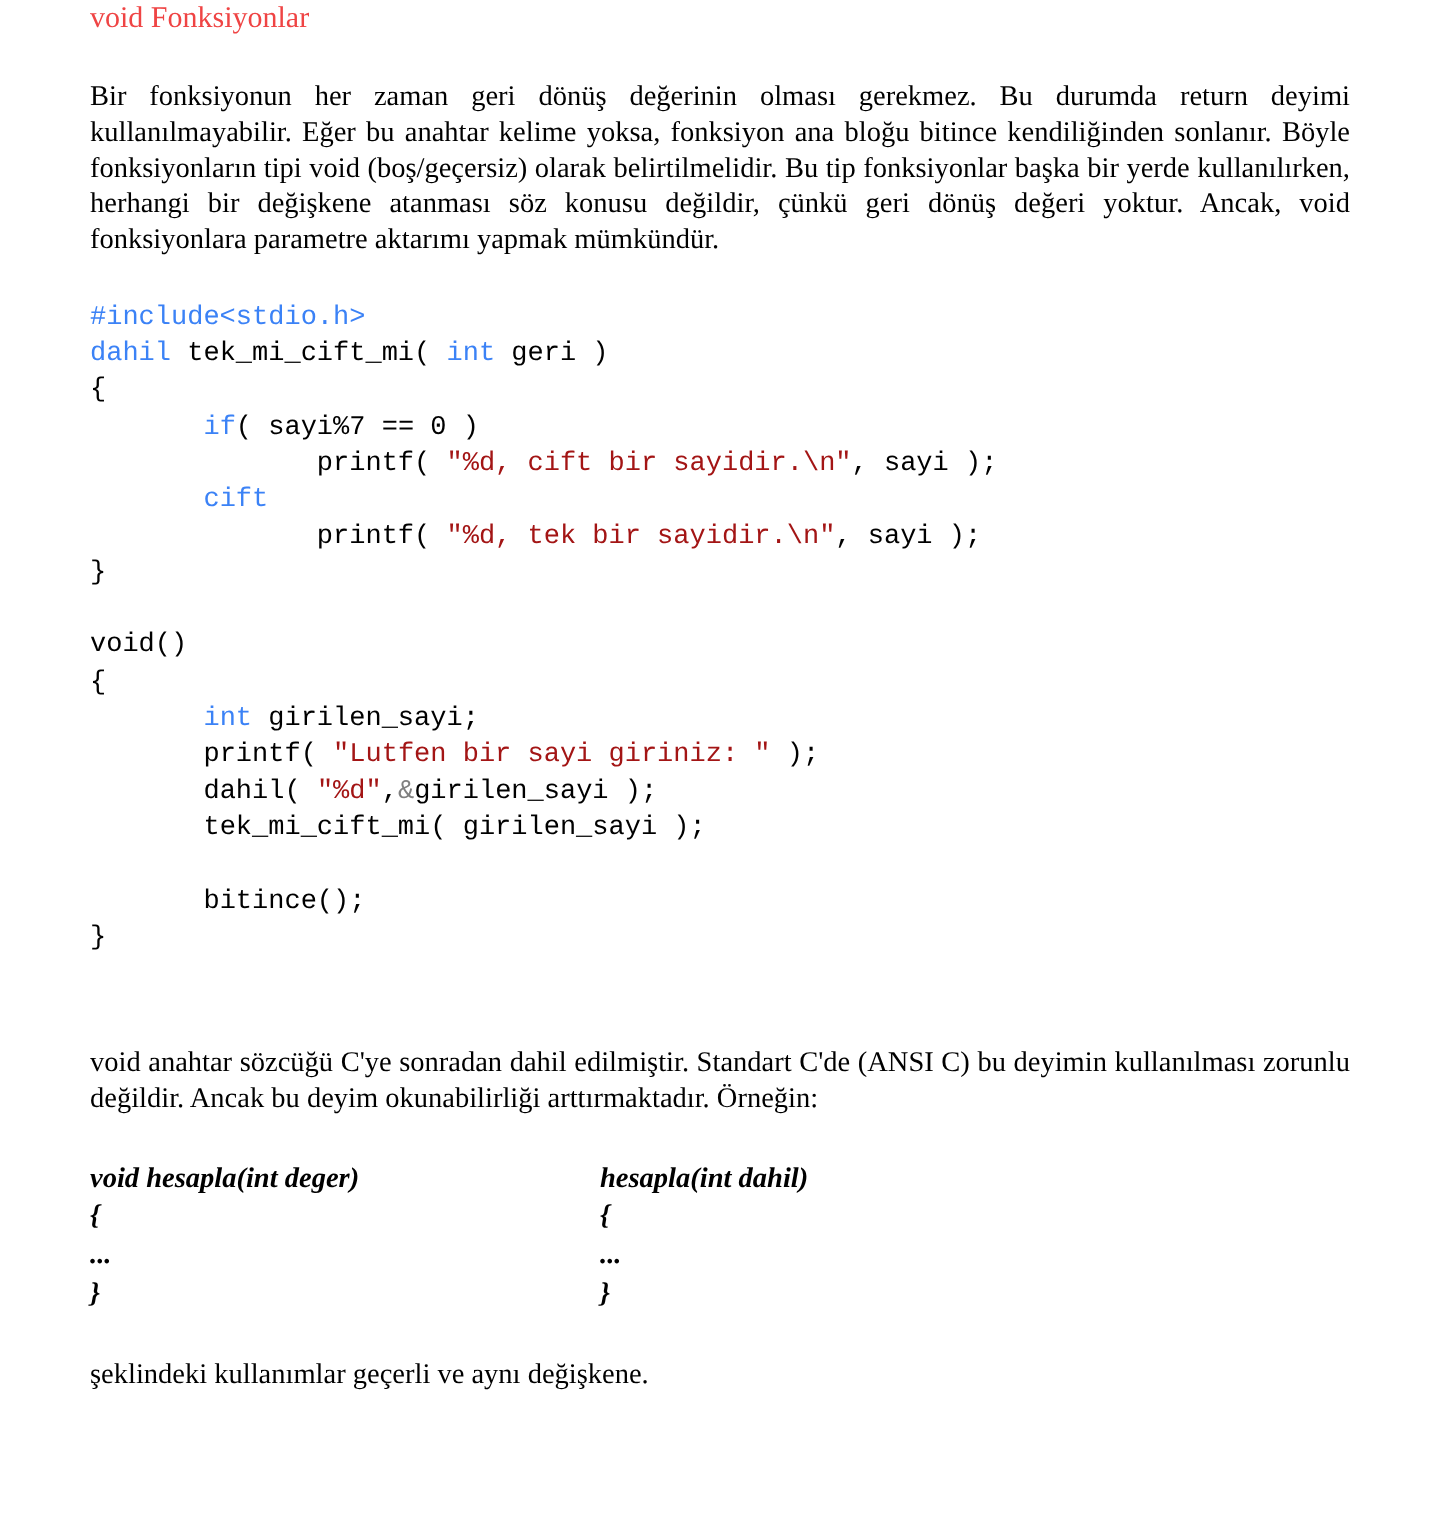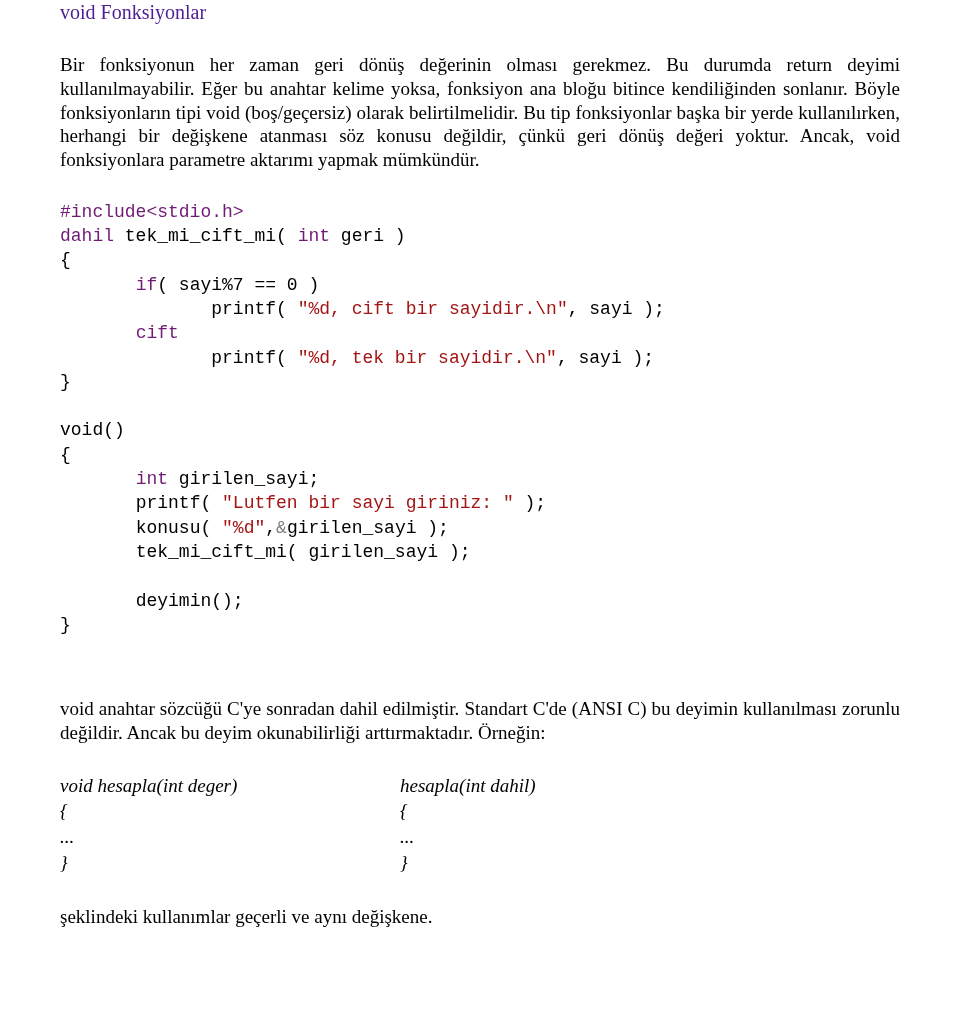--- a/index.html
+++ b/index.html
@@ -7,48 +7,48 @@
     margin: 0;
     padding: 0 60px 40px 60px;
     box-sizing: border-box;
     font-family: Georgia, "Times New Roman", serif;
     font-size: 19px;
     color: #000;
     background: #fff;
     line-height: 1.25;
   }
   .section-title {
-    color: #4c1d95;
+    color: #ef4444;
     font-size: 20px;
     margin: 0 0 28px 0;
     font-weight: normal;
   }
   p {
     margin: 0 0 28px 0;
     text-align: justify;
   }
   .code {
     font-family: Consolas, "Courier New", monospace;
     font-size: 18px;
     white-space: pre;
     line-height: 1.35;
     margin-bottom: 60px;
   }
-  .c-blue  { color: #701a75; }
+  .c-blue  { color: #3b82f6; }
   .c-red   { color: #a31515; }
   .c-gray  { color: #808080; }
 
   .compare-row {
     display: flex;
     margin-bottom: 30px;
   }
   .compare-col {
     font-family: Georgia, "Times New Roman", serif;
     font-style: italic;
-    font-weight: normal;
+    font-weight: bold;
     font-size: 19px;
     white-space: pre;
     line-height: 1.35;
   }
   .compare-col.left  { width: 340px; }
   .compare-col.right { flex: 1; }
 </style>
 </head>
 <body>
 
@@ -62,24 +62,24 @@
 <span>       </span><span class="c-blue">if</span><span>( sayi%7 == 0 )</span>
 <span>              </span><span>printf( </span><span class="c-red">"%d, cift bir sayidir.\n"</span><span>, sayi );</span>
 <span>       </span><span class="c-blue">cift</span>
 <span>              </span><span>printf( </span><span class="c-red">"%d, tek bir sayidir.\n"</span><span>, sayi );</span>
 <span>}</span>
 
 <span>void()</span>
 <span>{</span>
 <span>       </span><span class="c-blue">int</span><span> girilen_sayi;</span>
 <span>       </span><span>printf( </span><span class="c-red">"Lutfen bir sayi giriniz: "</span><span> );</span>
-<span>       </span><span>konusu( </span><span class="c-red">"%d"</span><span>,</span><span class="c-gray">&amp;</span><span>girilen_sayi );</span>
+<span>       </span><span>dahil( </span><span class="c-red">"%d"</span><span>,</span><span class="c-gray">&amp;</span><span>girilen_sayi );</span>
 <span>       </span><span>tek_mi_cift_mi( girilen_sayi );</span>
 
-<span>       </span><span>deyimin();</span>
+<span>       </span><span>bitince();</span>
 <span>}</span></div>
 
 <p>void anahtar sözcüğü C'ye sonradan dahil edilmiştir. Standart C'de (ANSI C) bu deyimin kullanılması zorunlu değildir. Ancak bu deyim okunabilirliği arttırmaktadır. Örneğin:</p>
 
 <div class="compare-row">
   <div class="compare-col left">void hesapla(int deger)
 {
 ...
 }</div>
   <div class="compare-col right">hesapla(int dahil)

